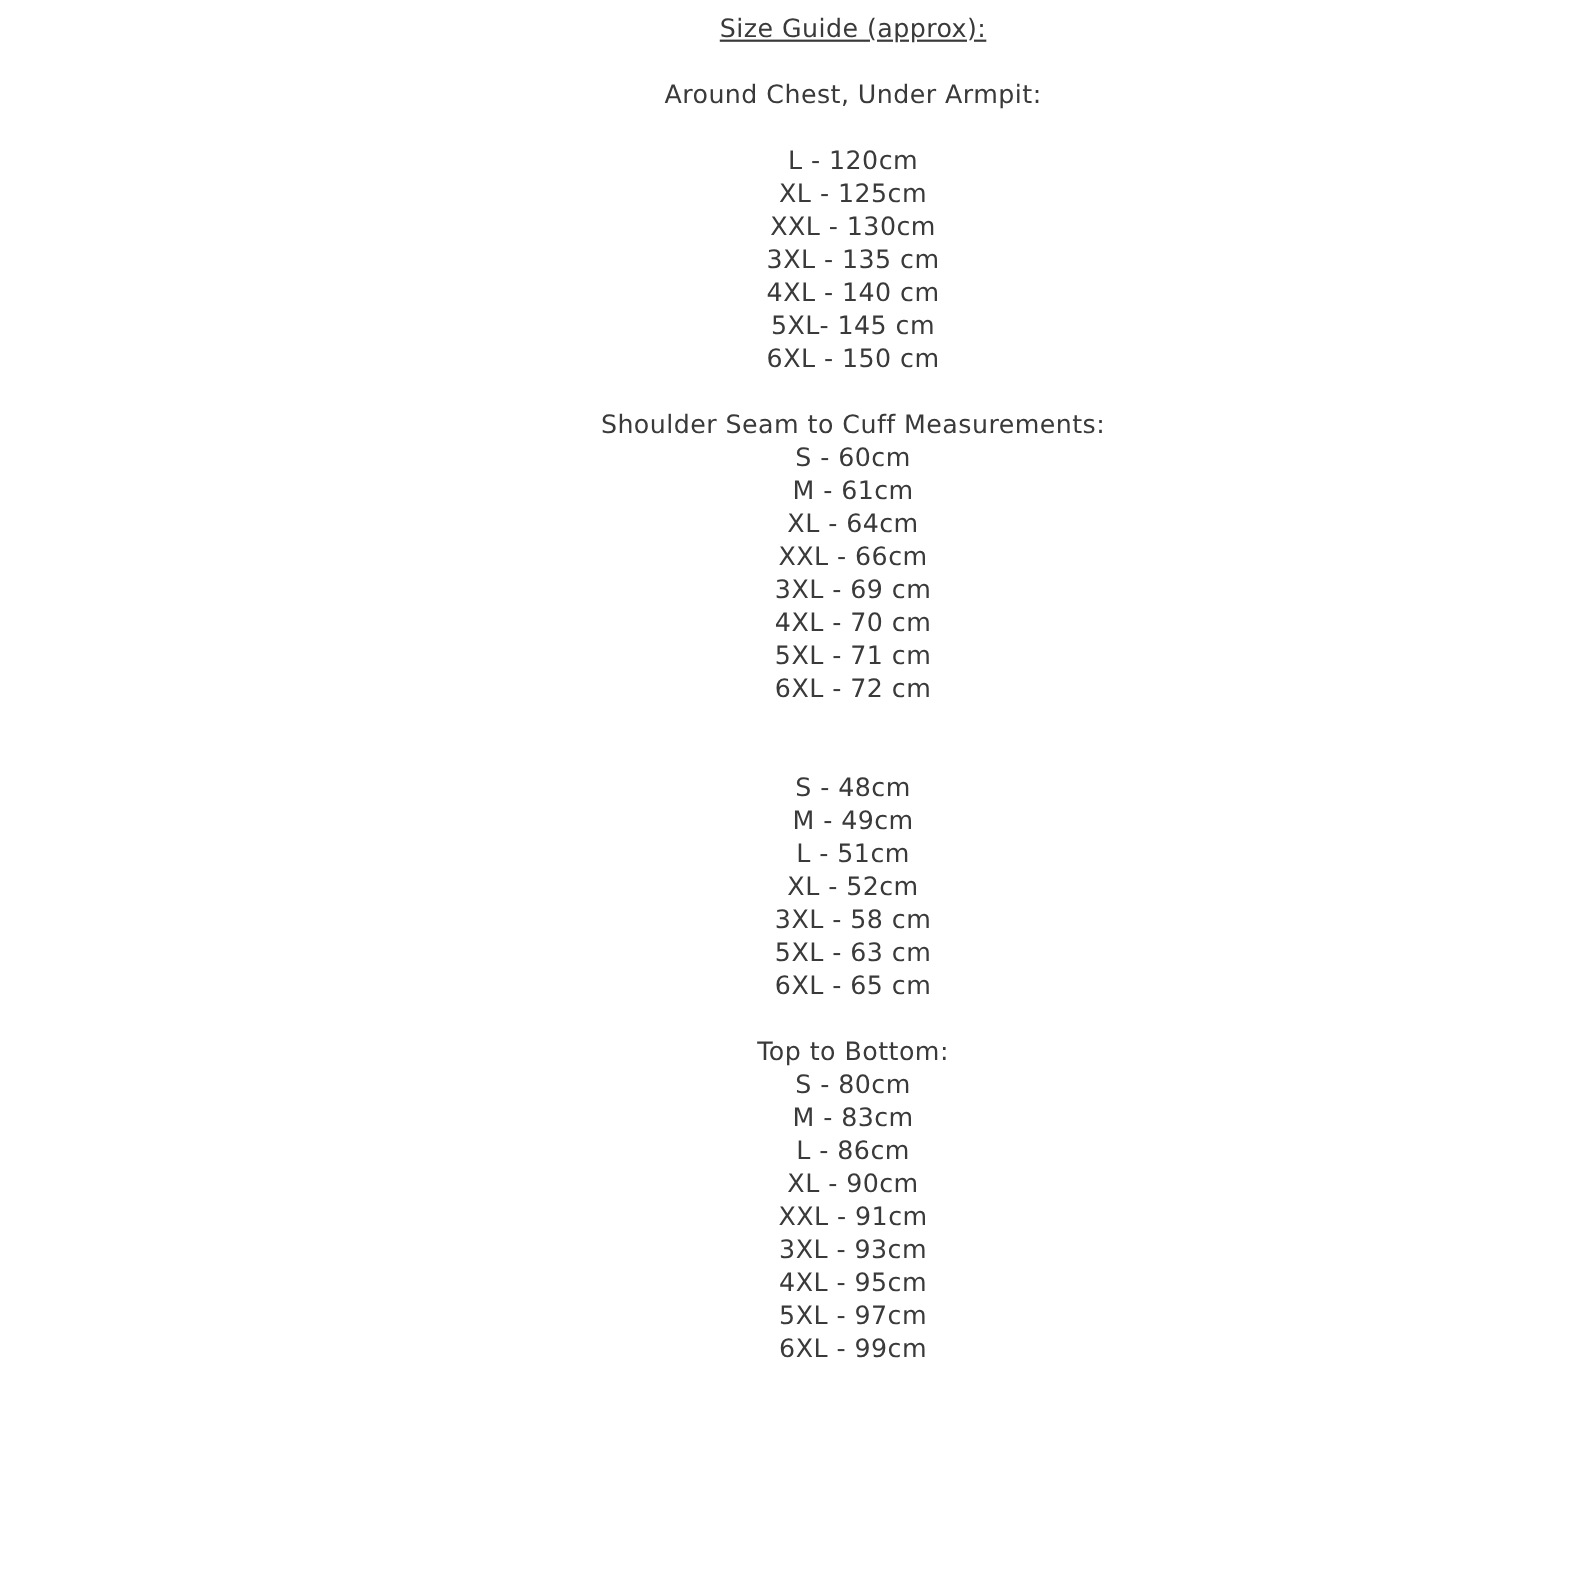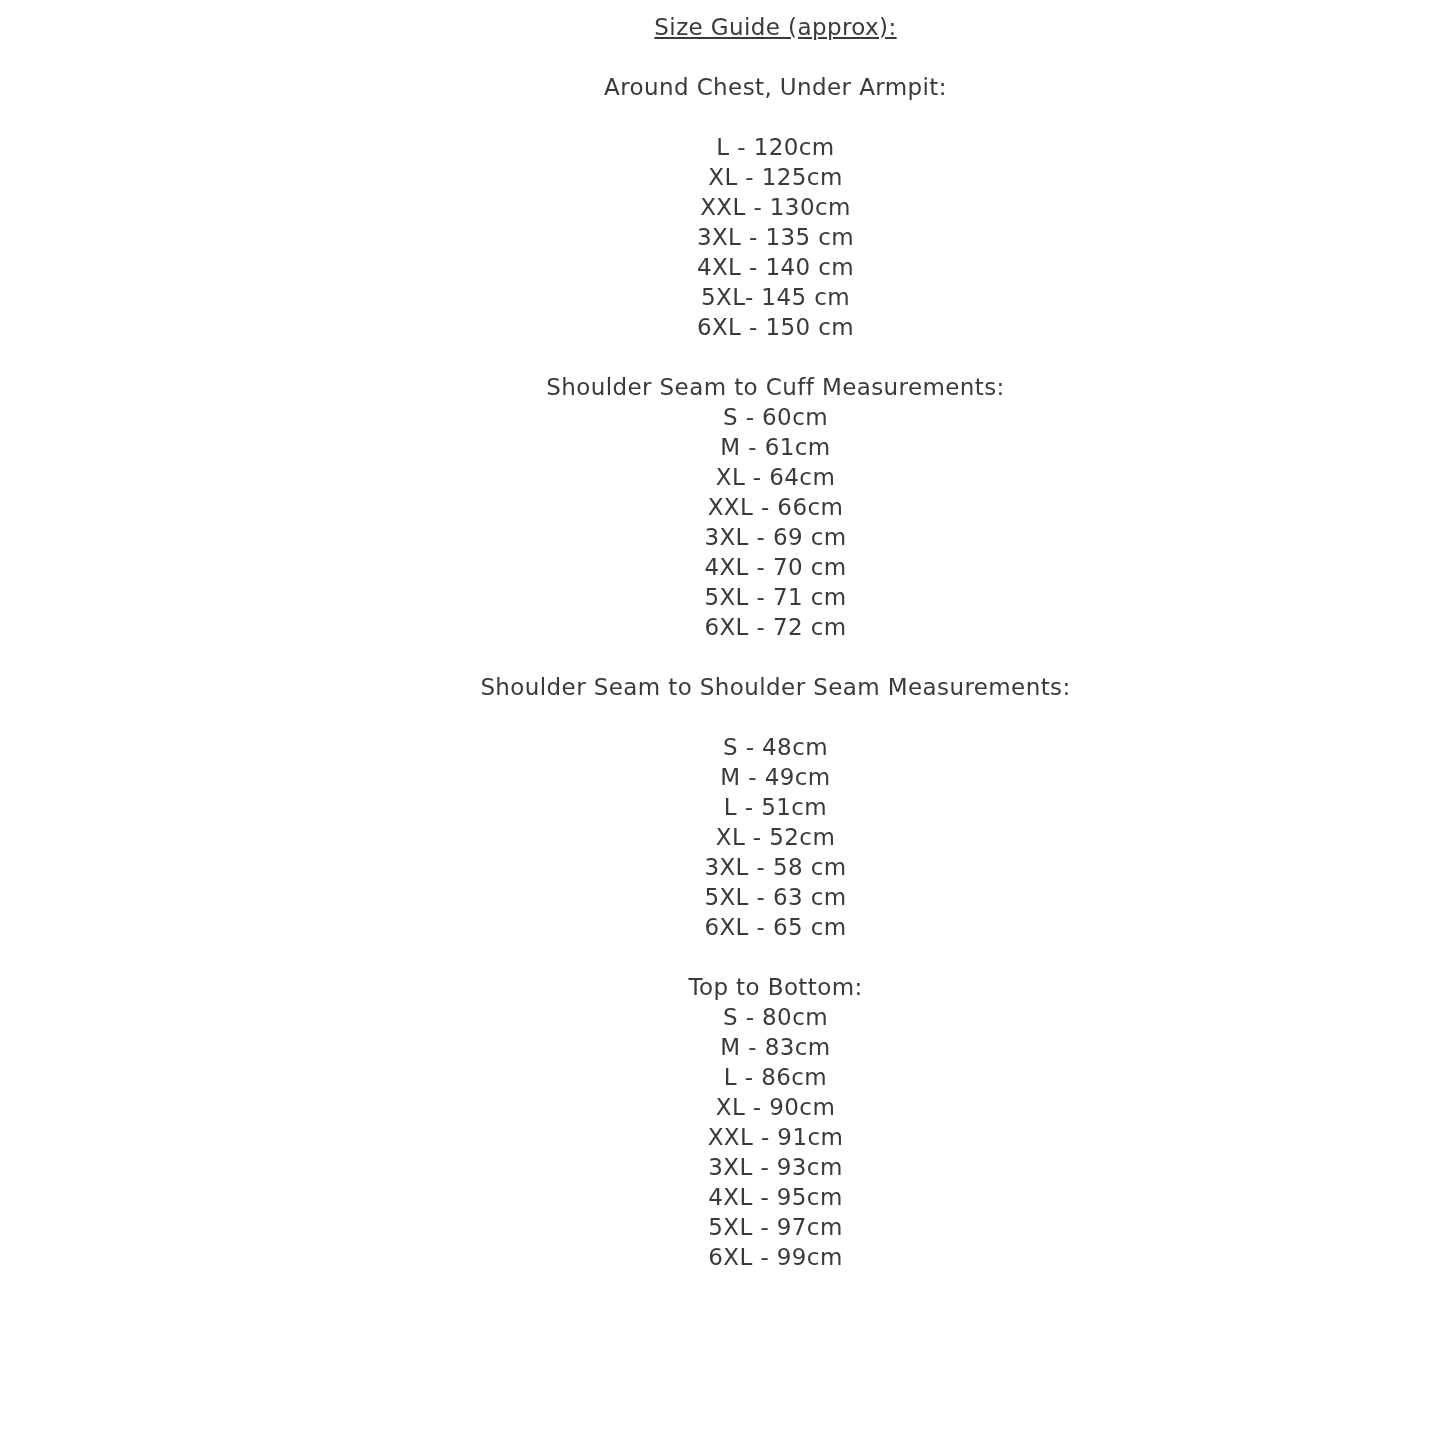--- a/index.html
+++ b/index.html
@@ -56,21 +56,20 @@
       <div class="line heading">Shoulder Seam to Cuff Measurements:</div>
       <div class="line item">S - 60cm</div>
       <div class="line item">M - 61cm</div>
       <div class="line item">XL - 64cm</div>
       <div class="line item">XXL - 66cm</div>
       <div class="line item">3XL - 69 cm</div>
       <div class="line item">4XL - 70 cm</div>
       <div class="line item">5XL - 71 cm</div>
       <div class="line item">6XL - 72 cm</div>
       <div class="line blank"></div>
-      <div class="line heading">Shoulder Seam to Shoulder Seam Measurements:</div>
       <div class="line blank"></div>
       <div class="line item">S - 48cm</div>
       <div class="line item">M - 49cm</div>
       <div class="line item">L - 51cm</div>
       <div class="line item">XL - 52cm</div>
       <div class="line item">3XL - 58 cm</div>
       <div class="line item">5XL - 63 cm</div>
       <div class="line item">6XL - 65 cm</div>
       <div class="line blank"></div>
       <div class="line heading">Top to Bottom:</div>

